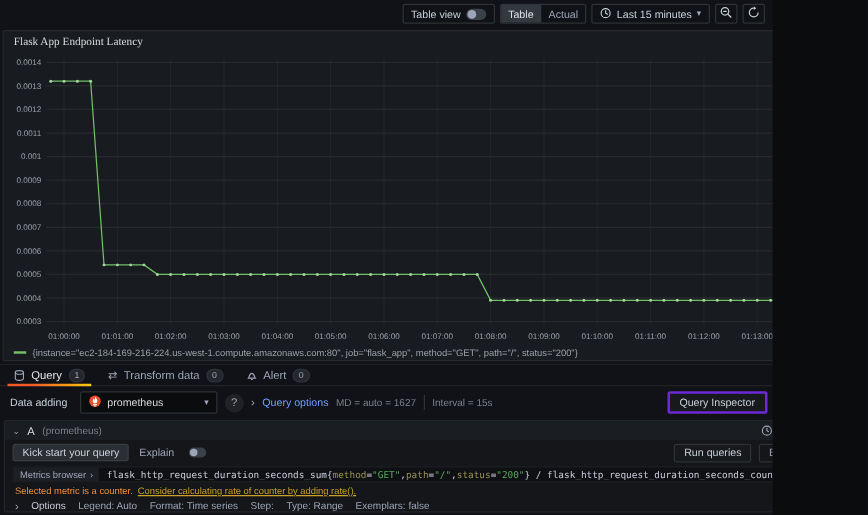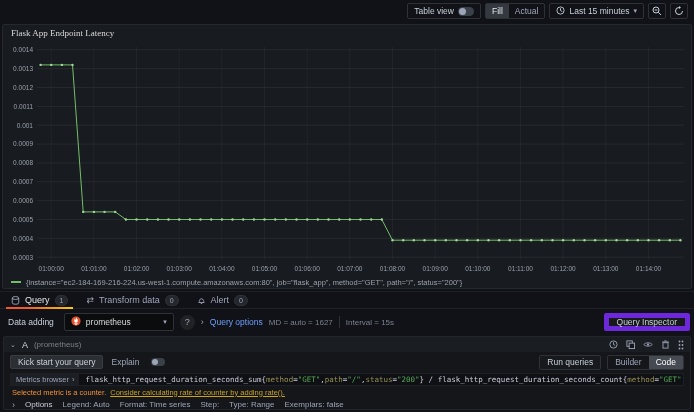--- a/index.html
+++ b/index.html
@@ -1,17 +1,17 @@
 <!DOCTYPE html>
 <html><head>
 <meta charset="utf-8">
 <style>
   * { margin:0; padding:0; box-sizing:border-box; }
   html,body { background:#0b0c0e; }
-  .app { position:relative; width:694px; height:412px; background:#111217;
+  .app { position:relative; width:618px; height:412px; background:#111217;
          font-family:"Liberation Sans",sans-serif; color:#d8d9da; overflow:hidden; }
 
   
   .toolbar { position:absolute; top:0; left:0; right:0; height:22px;
              display:flex; align-items:center; justify-content:flex-end; gap:4px; padding:0 6px; }
   .tb-group { display:flex; align-items:center; border:1px solid #2c3235; border-radius:2px; height:16px; background:#111217; }
   .tb-item { display:flex; align-items:center; gap:4px; height:100%; padding:0 6px; font-size:8.5px; color:#c7d0d9; cursor:pointer; }
   .tb-item.seg { color:#9da5b8; }
   .tb-item.seg.active { background:#34393f; color:#dfe3e8; }
   .switch { width:16px; height:9px; border-radius:5px; background:#3a4149; position:relative; }
@@ -49,21 +49,21 @@
   .ds-select { display:flex; align-items:center; gap:5px; background:#0b0c0e; border:1px solid #2c3235; border-radius:2px;
                height:18px; padding:0 6px; width:110px; font-size:8.5px; color:#d8d9da; cursor:pointer; }
   .ds-select .caret { margin-left:auto; }
   .help-circle { width:15px; height:15px; border-radius:50%; background:#202226; color:#9da5b8; font-size:9px;
                  display:flex; align-items:center; justify-content:center; cursor:pointer; }
   .chev { color:#9da5b8; font-size:9px; }
   .qo-link { font-size:8.5px; color:#6e9fff; cursor:pointer; }
   .qo-meta { font-size:8px; color:#7b828c; }
   .vdiv { width:1px; height:12px; background:#2c3235; }
   .qi-btn { margin-left:auto; height:18px; display:flex; align-items:center; padding:0 8px; font-size:8.5px;
-            border:5px solid #6d28d9; border-radius:2px; color:#c7d0d9; background:#17191d; cursor:pointer; }
+            border:2px solid #6d28d9; border-radius:2px; color:#c7d0d9; background:#17191d; cursor:pointer; }
 
   
   .query-card { position:absolute; top:336px; left:3px; width:688px; height:74px;
                 background:#141619; border:1px solid #22252a; border-radius:2px; }
   .q-header { height:15px; background:#1a1d21; display:flex; align-items:center; gap:6px; padding:0 6px; }
   .q-ref { font-size:9px; color:#d8d9da; }
   .q-ds { font-size:8px; color:#7b8087; }
   .q-icons { margin-left:auto; display:flex; align-items:center; gap:8px; color:#9da5b8; }
   .q-icons svg { display:block; }
   .q-toolbar { height:20px; display:flex; align-items:center; gap:8px; padding:0 6px; }
@@ -95,21 +95,21 @@
 
   <div class="toolbar">
     <div class="tb-group">
       <div class="tb-item">
         <span>Table view</span>
         <span class="switch"></span>
       </div>
     </div>
     <div class="tb-group">
       <div class="tb-item seg active">
-        <span>Fill</span>
+        <span>Table</span>
       </div>
       <div class="tb-item seg">
         <span>Actual</span>
       </div>
     </div>
     <div class="tb-group">
       <div class="tb-item">
         <span>
           <svg width="9" height="9" viewBox="0 0 10 10">
               <circle cx="5" cy="5" r="4" fill="none" stroke="#c7d0d9" stroke-width="1"></circle>

